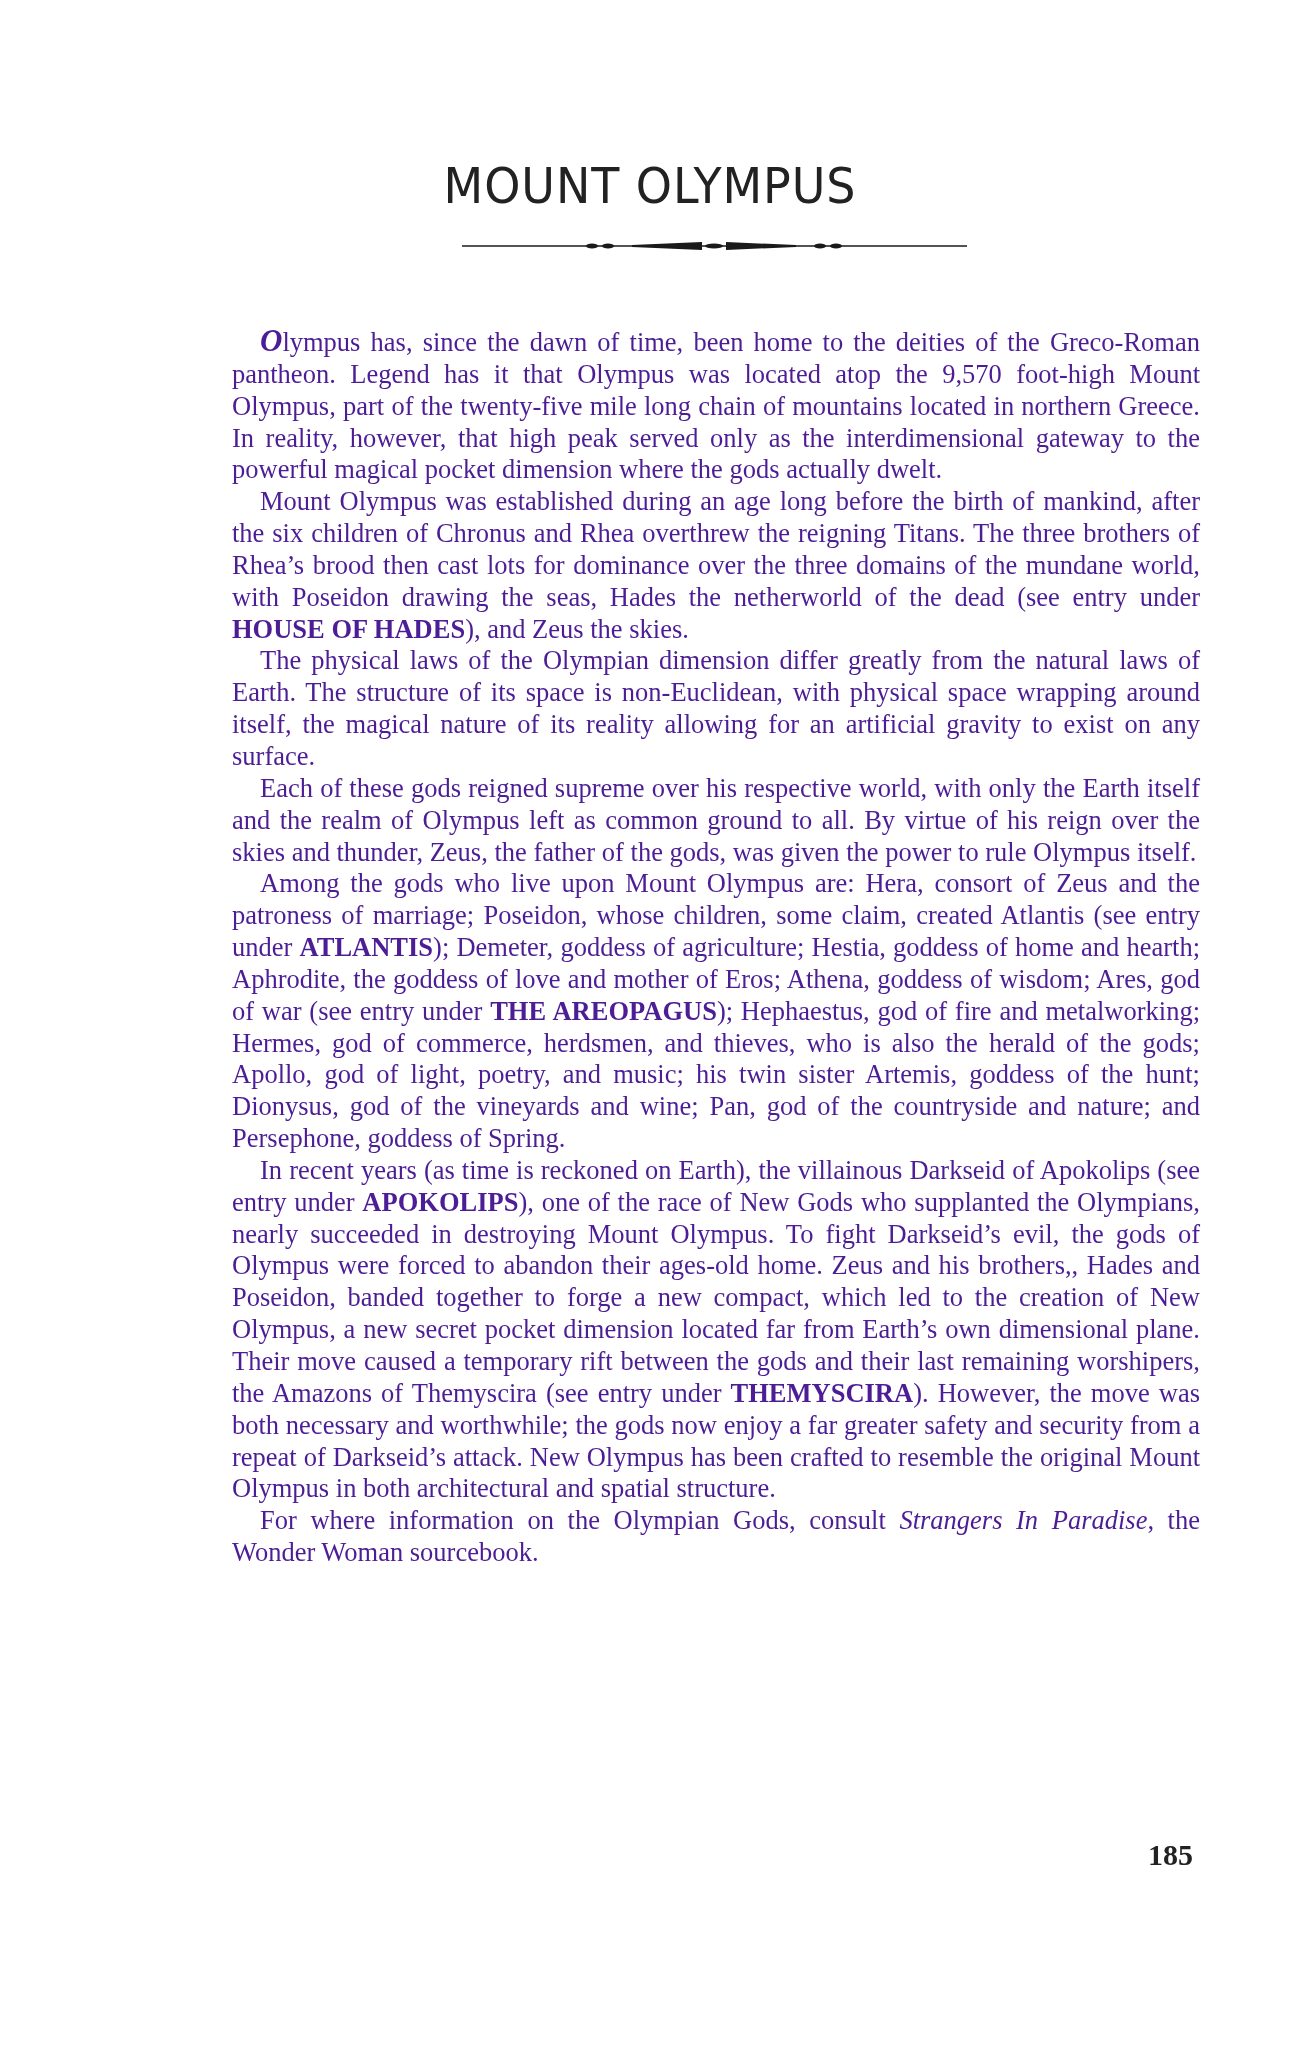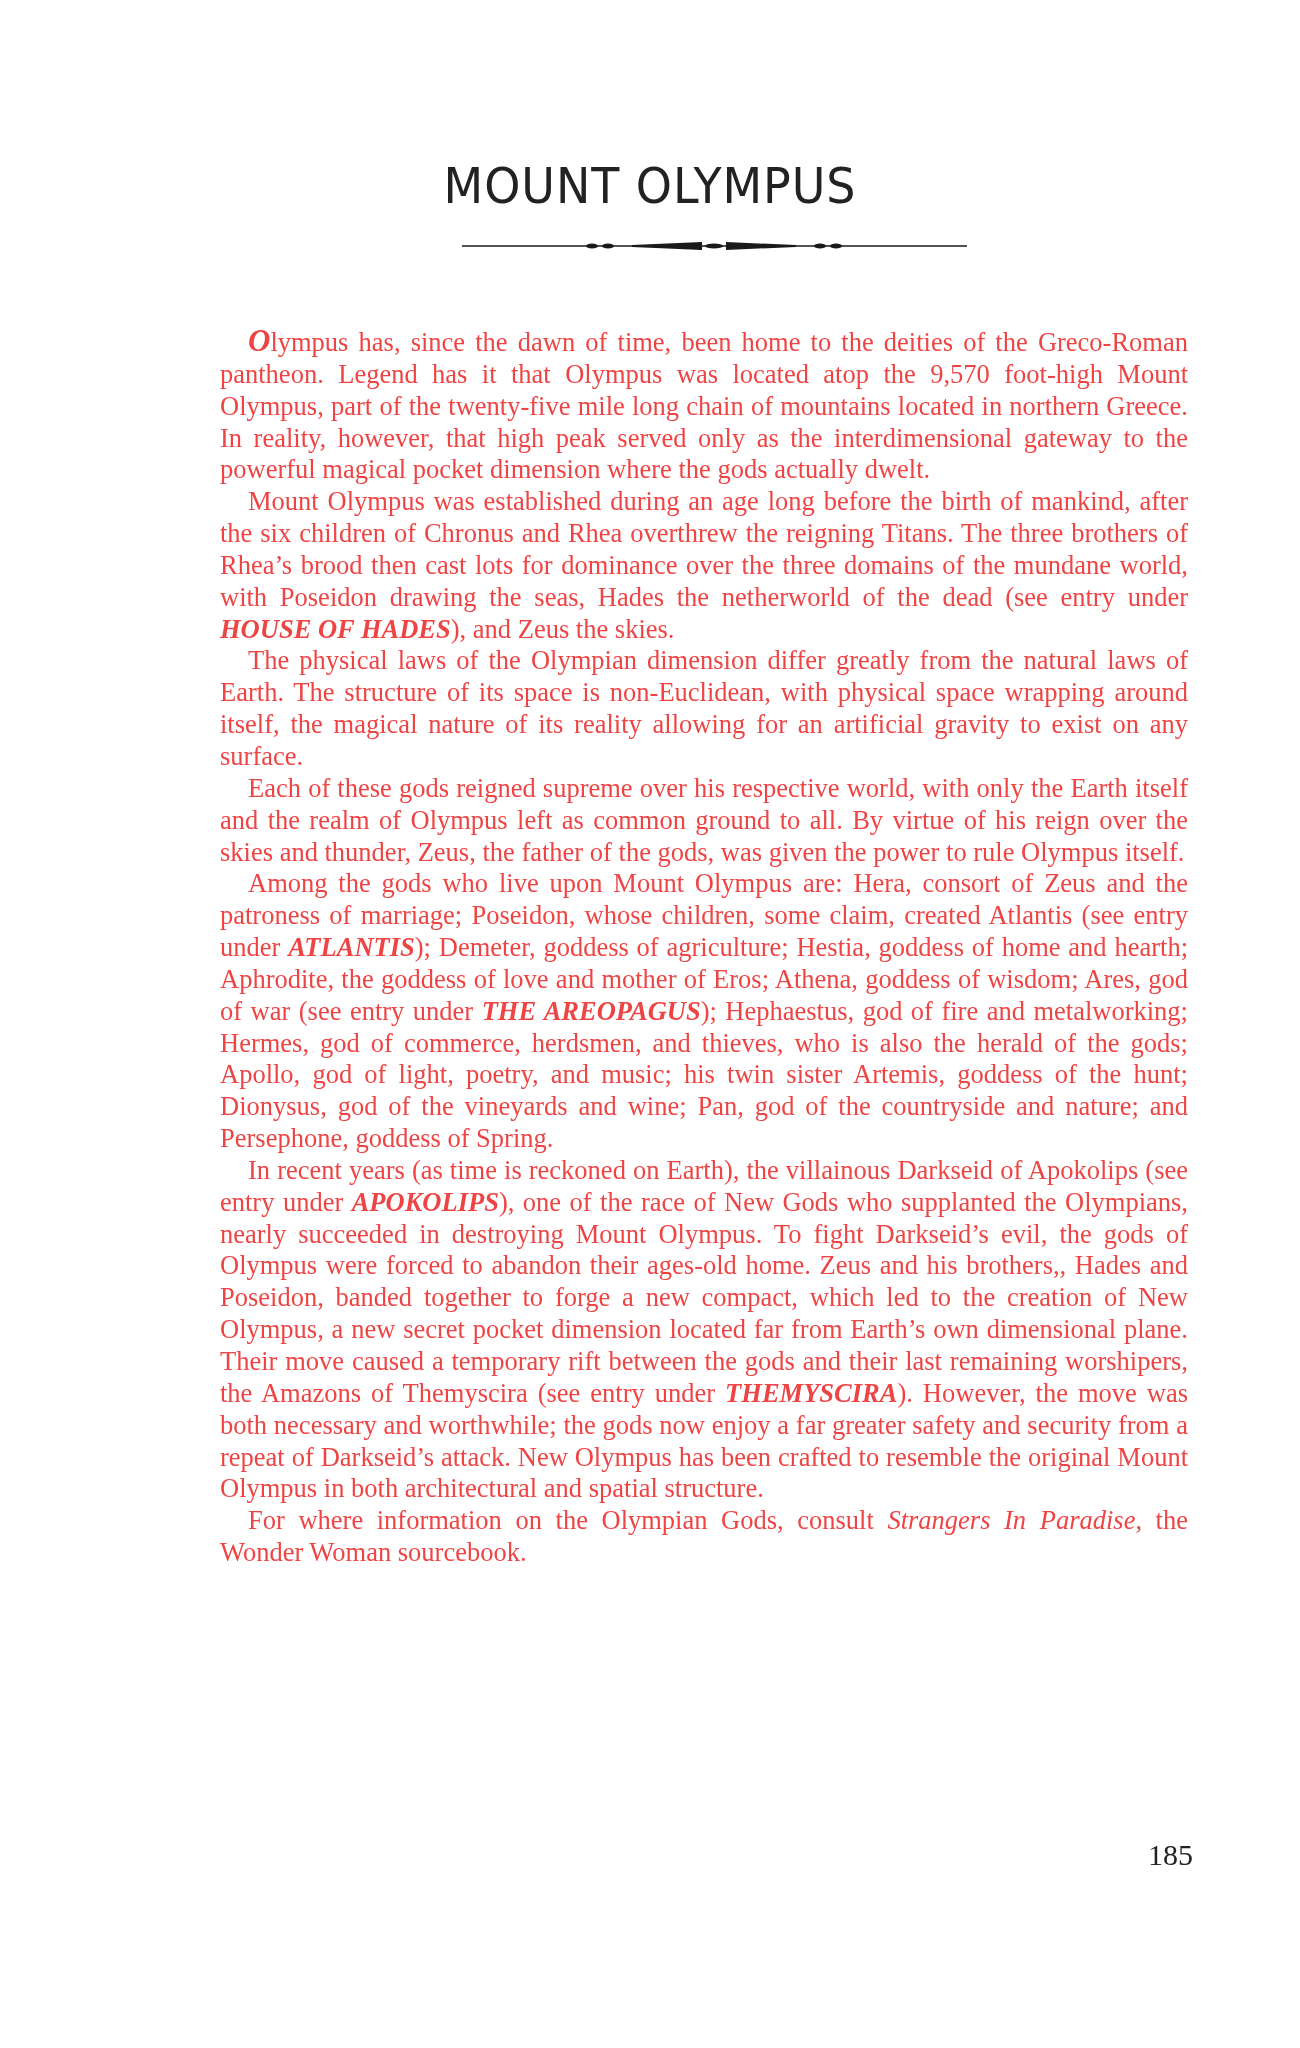--- a/index.html
+++ b/index.html
@@ -8,32 +8,32 @@
     position: absolute; left: 0; width: 1300px; top: 156px;
     text-align: center; font-family: "DejaVu Sans", sans-serif;
     font-size: 50px; line-height: 60px; letter-spacing: 1px; color: #222;
     font-weight: normal; margin: 0;
     transform: scaleX(0.92);
   }
   .title-rule {
     position: absolute; left: 462px; top: 240px; width: 505px; height: 12px;
   }
   .body-text {
-    position: absolute; left: 220px; top: 325px; width: 968px;
+    position: absolute; left: 232px; top: 325px; width: 968px;
     font-family: "Liberation Serif", serif; font-size: 26.5px; line-height: 31.85px;
-    color: #ef4444; text-align: justify;
+    color: #4c1d95; text-align: justify;
   }
   .body-text p { margin: 0; text-indent: 28px; }
   .body-text p:first-child { text-indent: 28px; }
   .dropcap { font-weight: bold; font-style: italic; font-size: 31px; }
-  .xref { font-weight: bold; font-style: italic; }
+  .xref { font-weight: bold; }
   .title-ref { font-style: italic; }
   .page-number {
     position: absolute; left: 1148px; top: 1838px;
-    font-family: "Liberation Serif", serif; font-size: 30px; color: #222;
+    font-family: "Liberation Serif", serif; font-size: 30px; color: #222; font-weight: bold;
   }
 </style>
 </head>
 <body>
 
 <h1 class="page-title">MOUNT OLYMPUS</h1>
 
 <svg class="title-rule" viewBox="0 0 505 12" preserveAspectRatio="none">
   <line x1="0" y1="6" x2="505" y2="6" stroke="#1a1a1a" stroke-width="1.6"></line>
   <ellipse cx="130" cy="6" rx="6" ry="2.6" fill="#1a1a1a"></ellipse>

